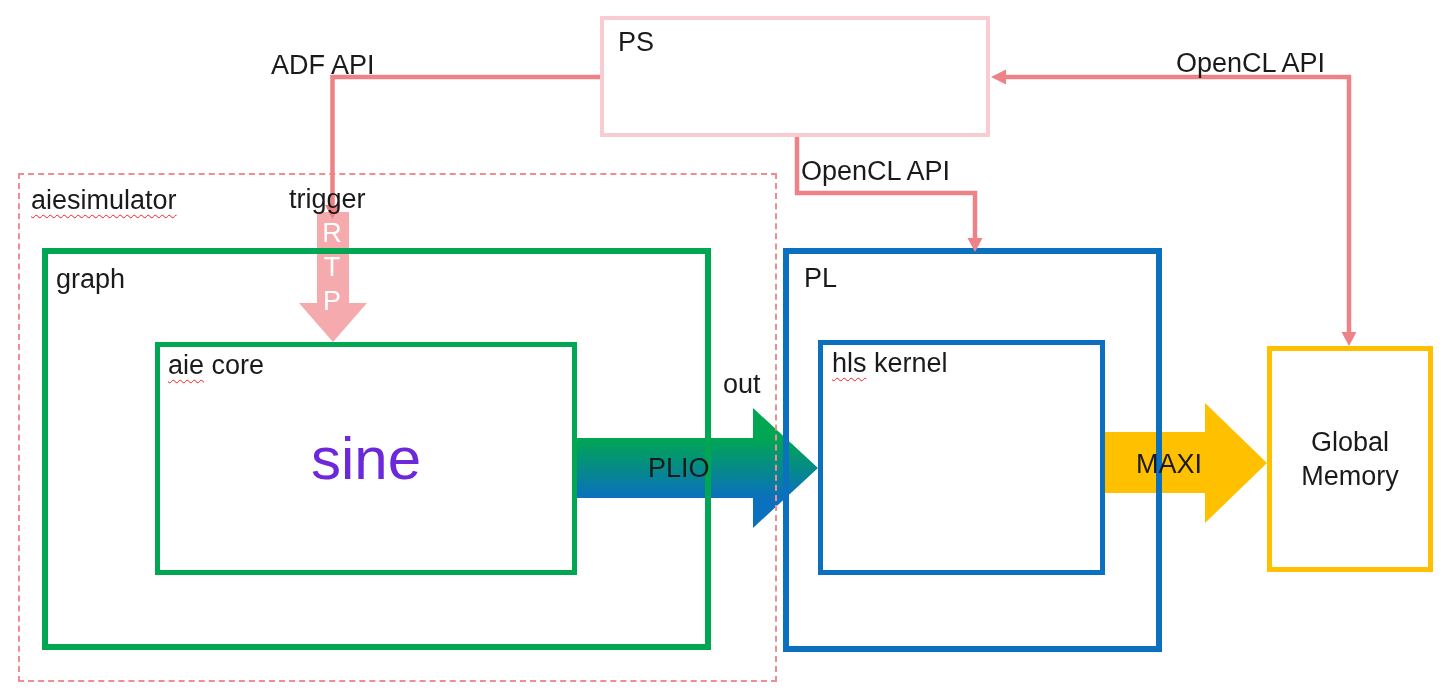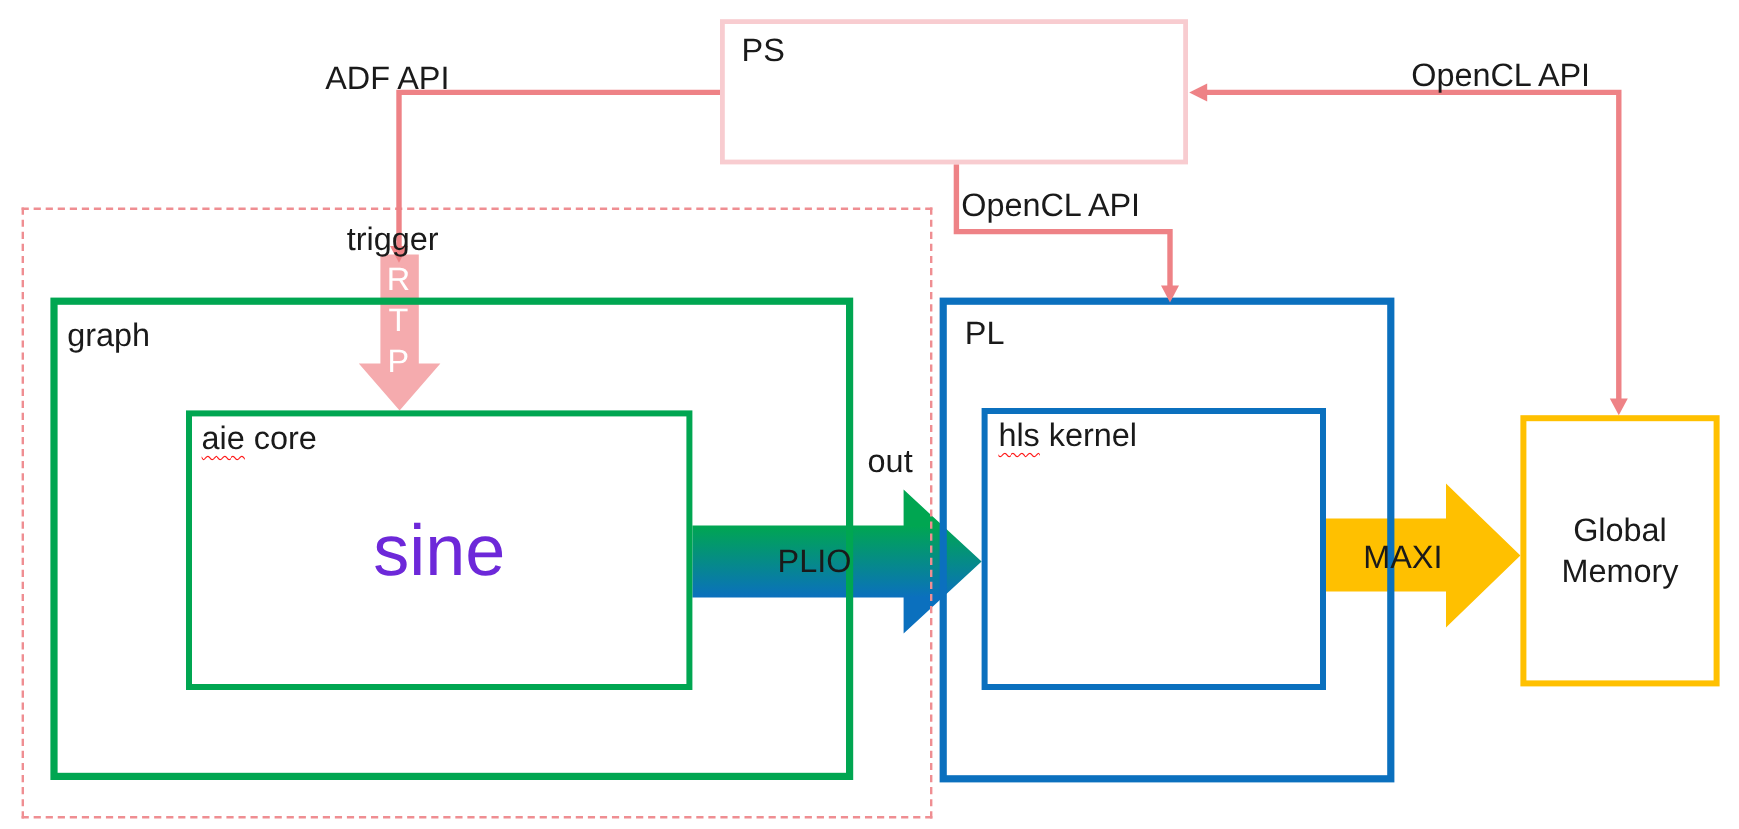--- a/index.html
+++ b/index.html
@@ -98,20 +98,23 @@
 
   <div class="layer z4" style="pointer-events:none;">
     <div class="label" style="left:618px;top:26px;">PS</div>
 
     <div class="label" style="left:271px;top:49px;">ADF API</div>
 
     <div class="label" style="left:1176px;top:47px;">OpenCL API</div>
 
     <div class="label" style="left:801px;top:155px;">OpenCL API</div>
 
+    <div class="label" style="left:31px;top:184px;">
+      <span class="squiggle">aiesimulator</span>
+    </div>
 
     <div class="label" style="left:289px;top:183px;">trigger</div>
 
     <div class="label" style="left:56px;top:263px;">graph</div>
 
     <div class="label" style="left:804px;top:262px;">PL</div>
 
     <div class="label" style="left:168px;top:349px;"><span class="squiggle">aie</span><span> core</span></div>
 
     <div class="label" style="left:832px;top:347px;text-align:right;"><span class="squiggle">hls</span><span> kernel</span></div>

